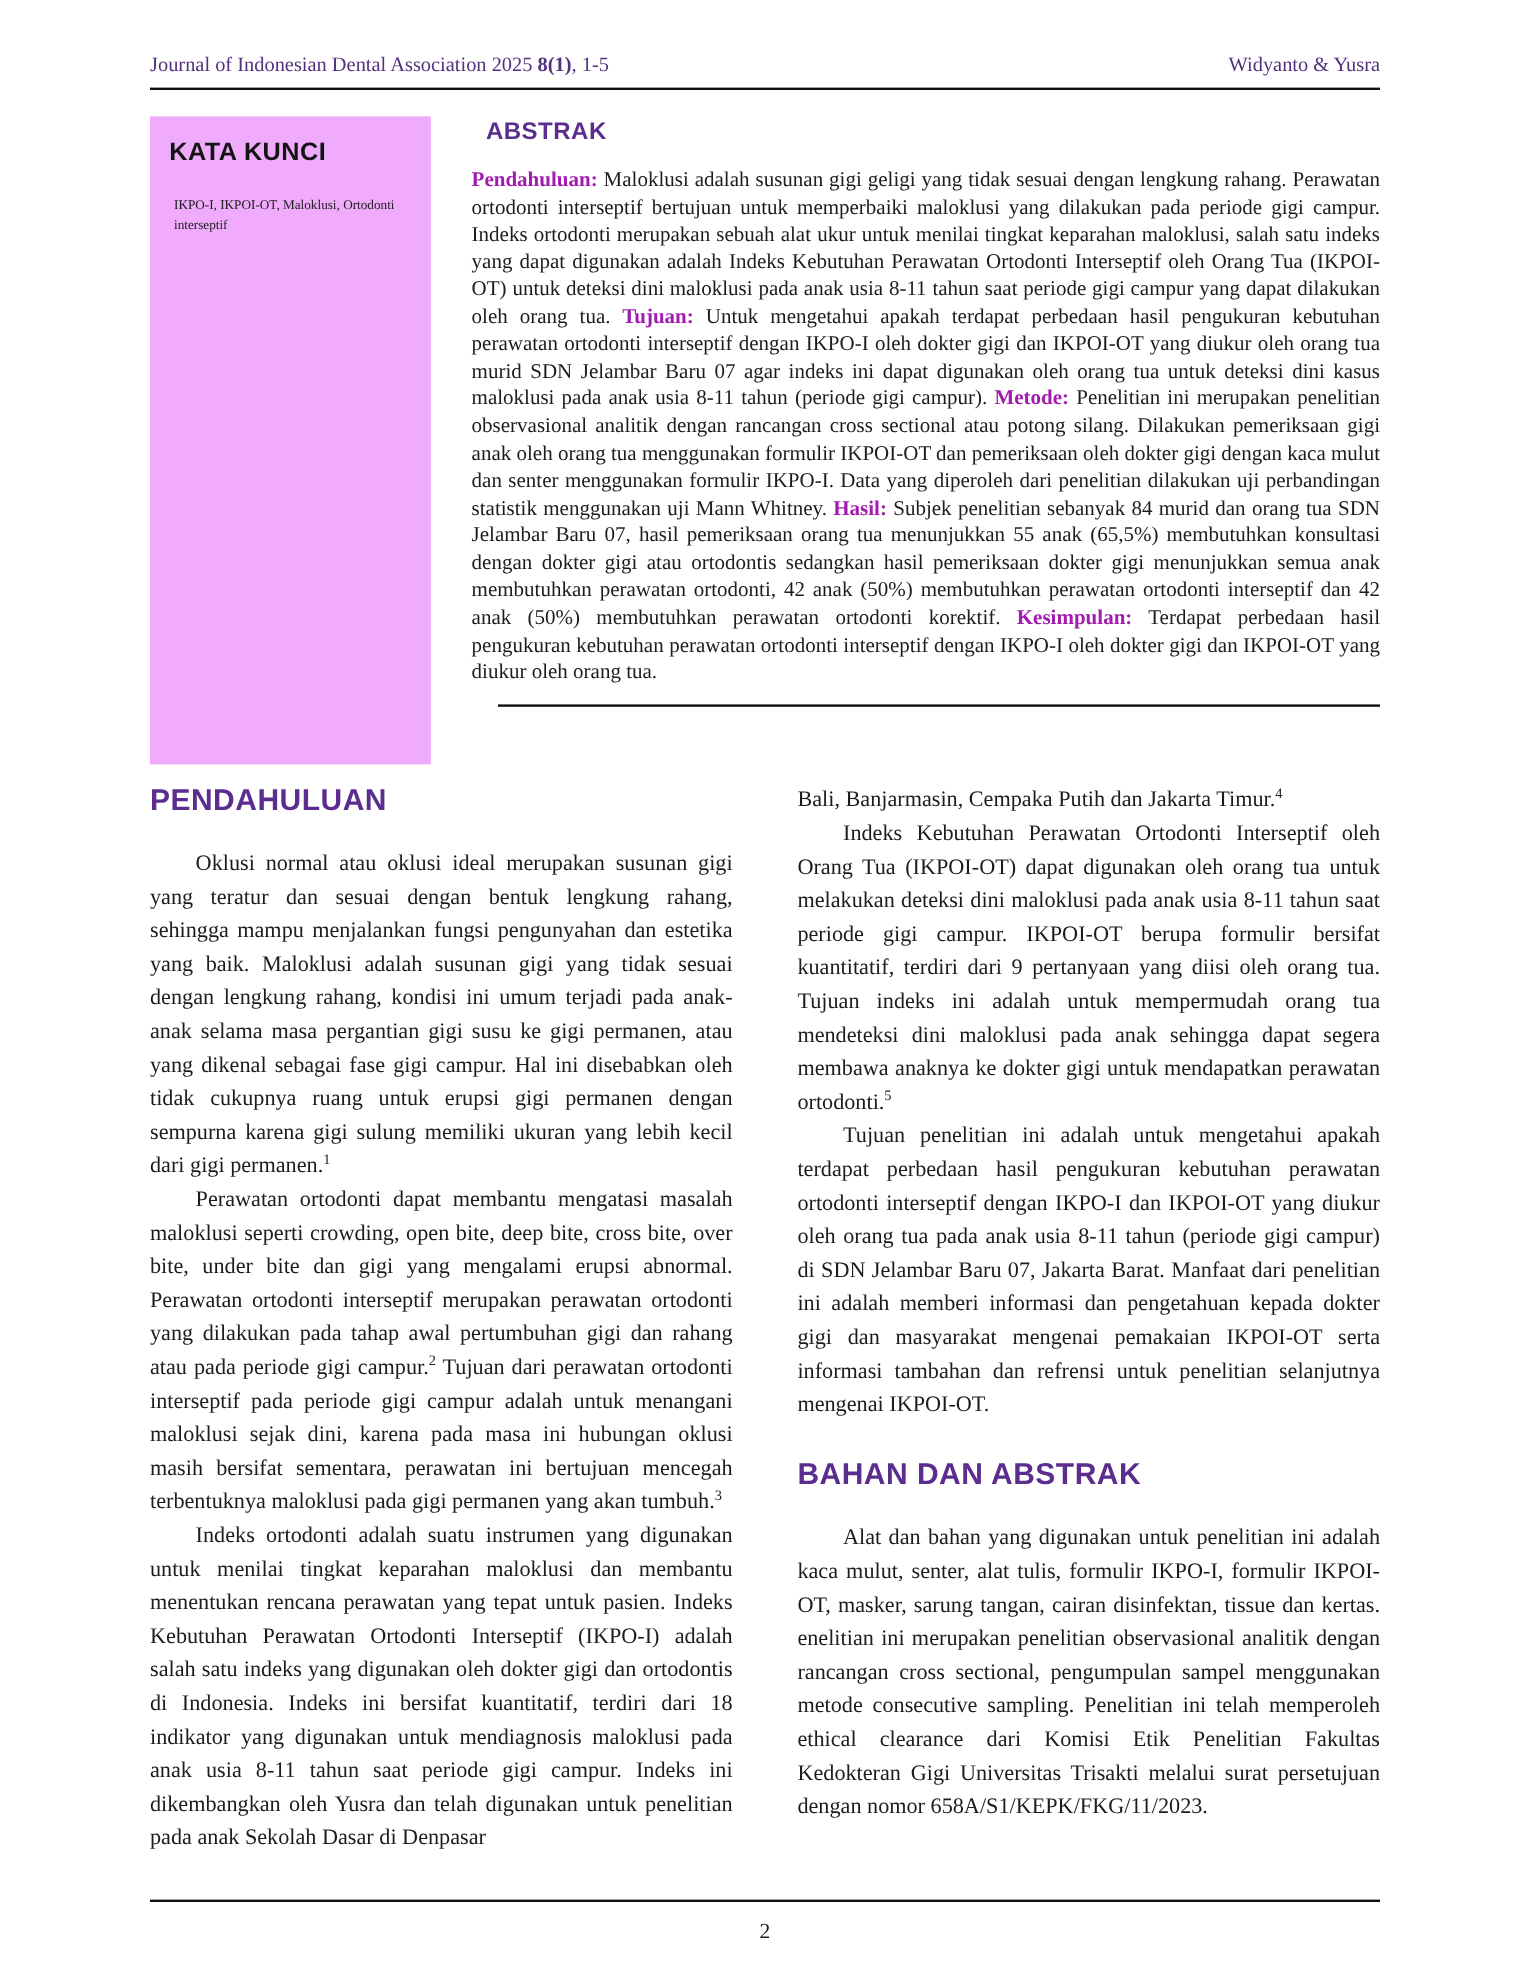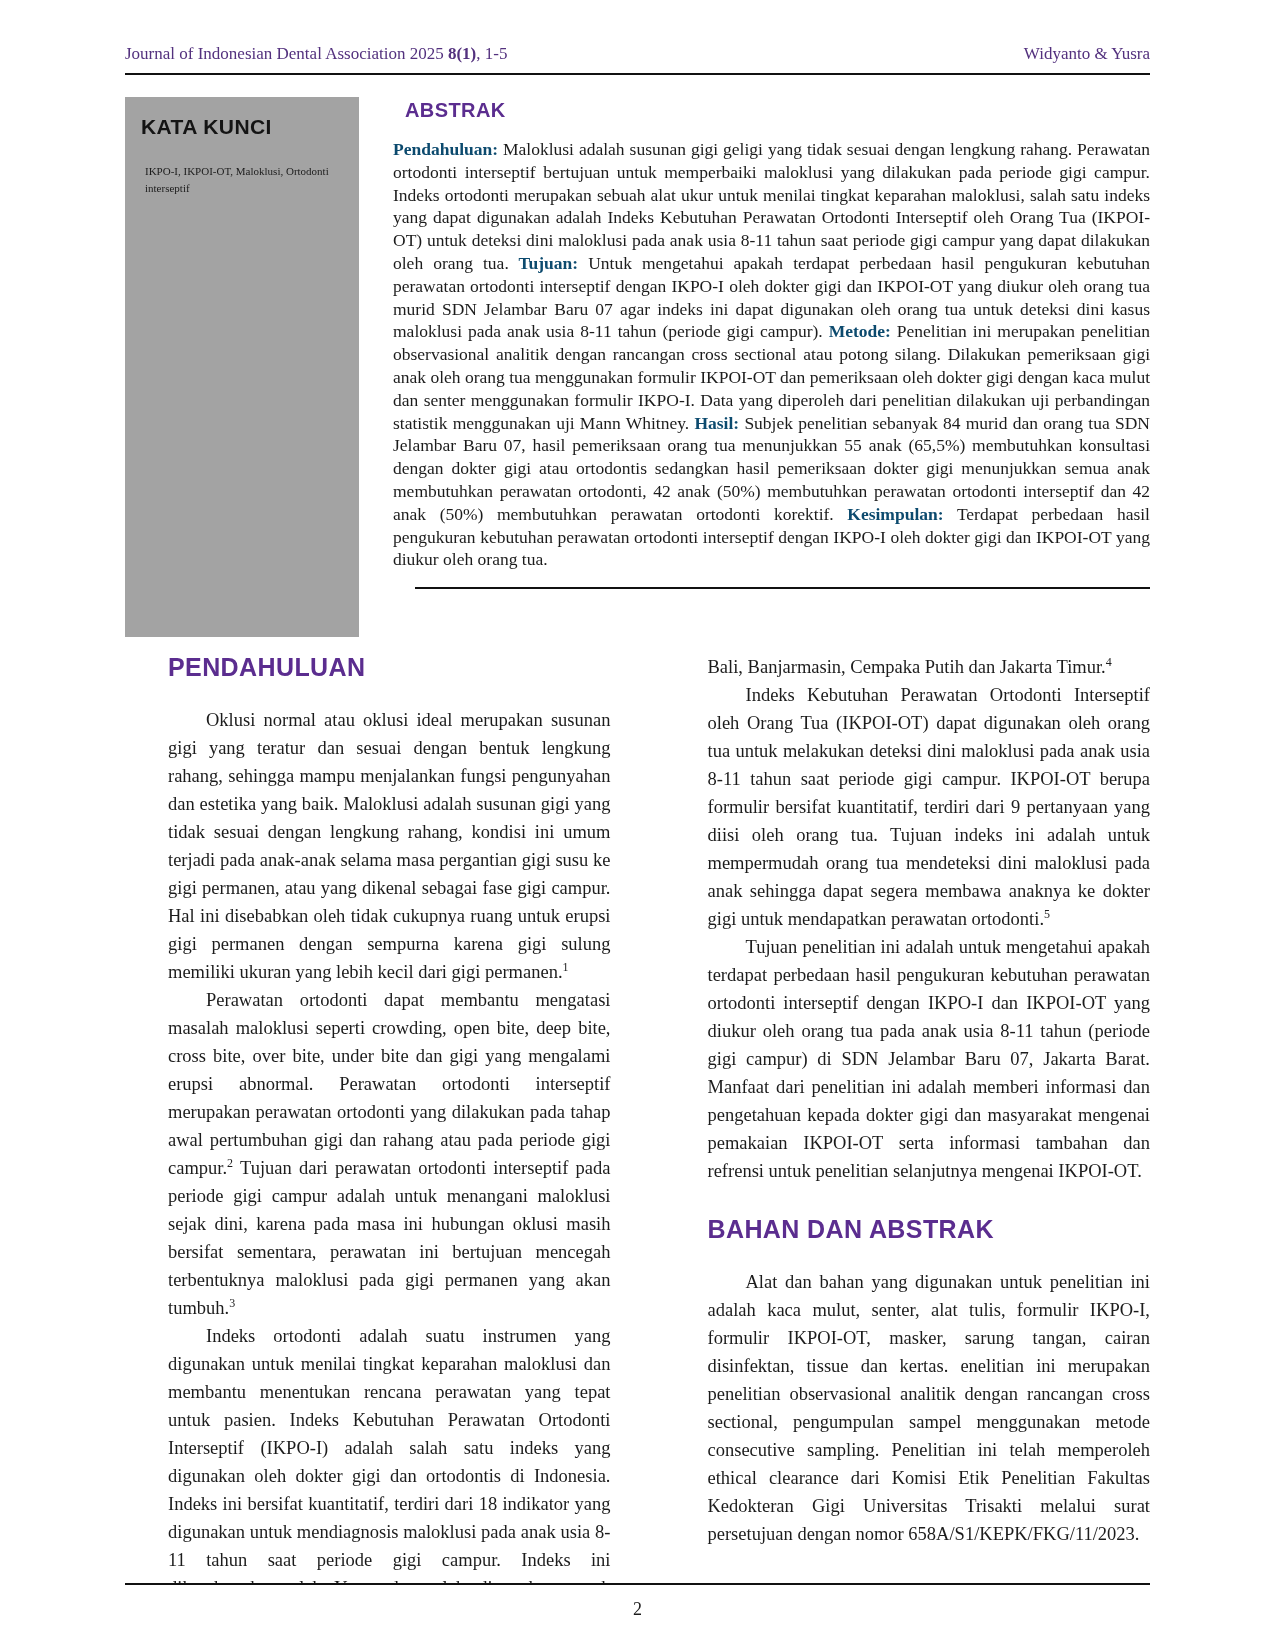--- a/index.html
+++ b/index.html
@@ -10,34 +10,34 @@
     font-family:"Liberation Serif",serif;color:#1c1c1c;
     overflow:hidden;position:relative;border-radius:22px;
   }
   
   .head-row{display:flex;justify-content:space-between;align-items:baseline;
     color:#53317e;font-size:17px;line-height:20px;}
   .head-rule{border-bottom:2px solid #111;margin-top:9px;}
   .cite-bold{font-weight:bold;}
   
   .abstract-block{display:flex;gap:34px;margin-top:22px;flex:none;}
-  .keywords-box{flex:none;width:234px;height:540px;background:#a3a3a3;
+  .keywords-box{flex:none;width:234px;height:540px;background:#f0abfc;
     box-sizing:border-box;padding:18px 16px;}
   .kw-title{font-family:"Liberation Sans",sans-serif;font-weight:700;font-size:21px;
     letter-spacing:.4px;color:#141414;margin:0 0 24px 0;}
   .kw-list{font-size:11px;line-height:1.5;margin:4px;color:#1c1c1c;}
   .abstract-col{flex:1;min-width:0;}
   .abstract-title{font-family:"Liberation Sans",sans-serif;font-weight:700;font-size:20px;
     letter-spacing:.4px;color:#5b2d8f;margin:2px 0 16px 12px;}
   .abstract-text{font-size:17.5px;line-height:22.8px;text-align:justify;margin:0;}
-  .abs-label{color:#0c4a6e;font-weight:bold;}
+  .abs-label{color:#a21caf;font-weight:bold;}
   .abstract-rule{border-top:2px solid #111;margin:16px 0 0 22px;}
   
   .columns{display:flex;gap:54px;margin-top:16px;flex:1 1 auto;overflow:hidden;}
-  .col{flex:1;min-width:0;margin-left:43px;}
+  .col{flex:1;min-width:0;}
   .sec-heading{font-family:"Liberation Sans",sans-serif;font-weight:700;font-size:25px;
     letter-spacing:.4px;color:#5b2d8f;margin:0 0 24px 0;}
   .sec-heading.not-first{margin-top:30px;}
   .body-para{font-size:18.5px;line-height:28px;text-align:justify;margin:0;font-family:Liberation Serif, serif;}
   .body-para.indent{text-indent:38px;}
   sup{font-size:12px;line-height:0;}
   
   .page-footer{flex:none;margin-top:auto;padding-bottom:30px;}
   .foot-rule{border-top:2px solid #111;}
   .page-number{text-align:center;font-size:18px;margin-top:14px;}

